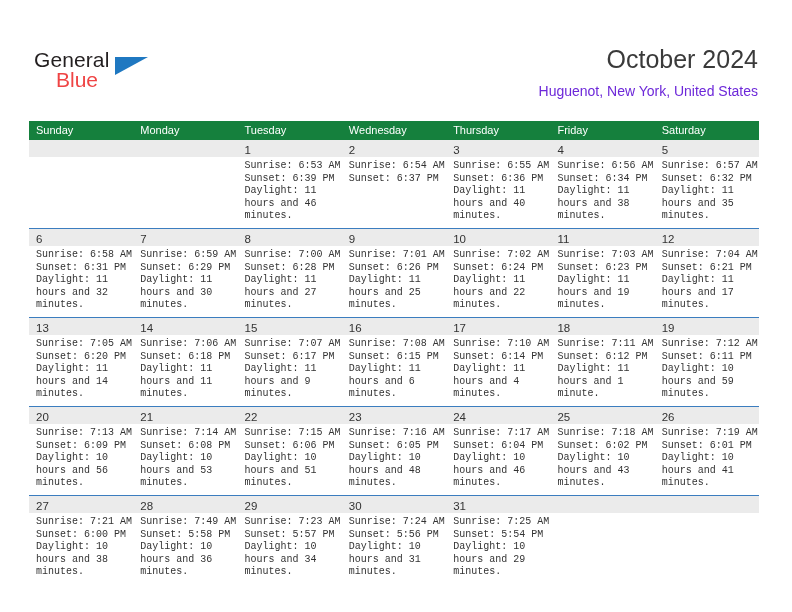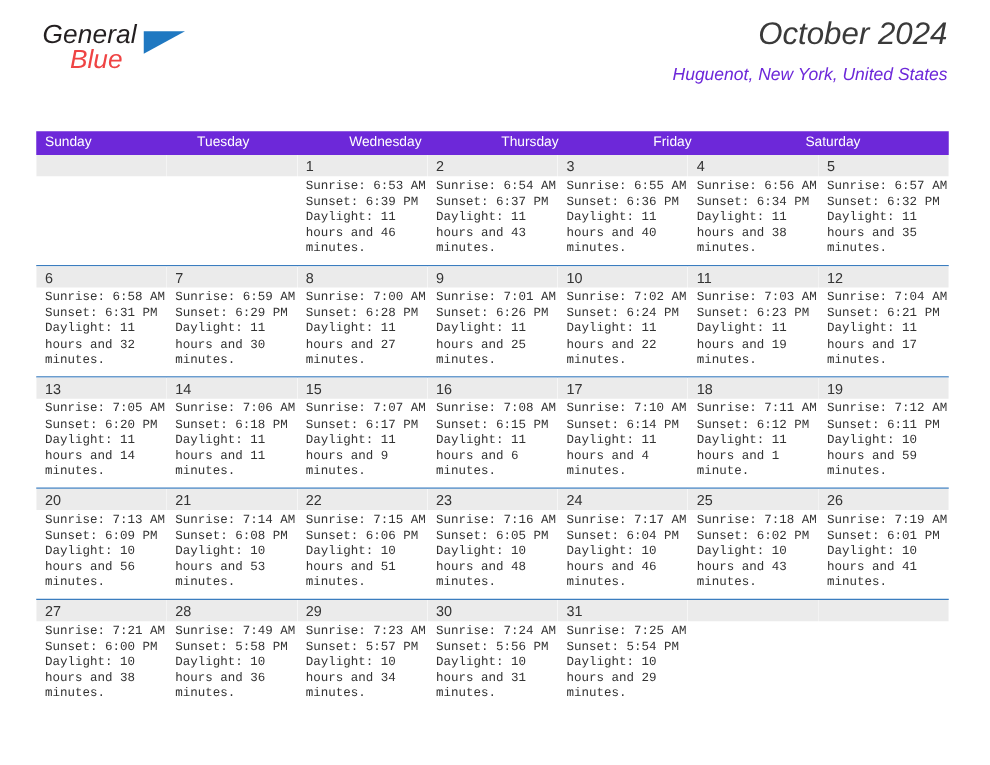--- a/index.html
+++ b/index.html
@@ -18,24 +18,23 @@
     position: relative;
     width: 792px;
     height: 612px;
     box-sizing: border-box;
   }
 
   
   .header {
     position: absolute;
     left: 34px;
-    top: 12px;
+    top: 44px;
     right: 34px;
     height: 70px;
-    font-style: italic;
   }
   .logo {
     position: absolute;
     left: 0;
     top: 4px;
     width: 160px;
     height: 56px;
   }
   .logo-general {
     position: absolute;
@@ -87,22 +86,23 @@
 
   
   .calendar {
     position: absolute;
     left: 29px;
     top: 105px;
     width: 730px;
   }
   .weekdays {
     display: flex;
-    background: #6d28d9;
+    background: #15803d;
     height: 19px;
+    margin-top: 16px;
   }
   .weekday {
     flex: 1 1 0;
     color: #ffffff;
     font-size: 11px;
     line-height: 19px;
     padding-left: 7px;
     box-sizing: border-box;
     white-space: nowrap;
     overflow: hidden;
@@ -158,20 +158,21 @@
     <div class="title-block">
       <div class="cal-title">October 2024</div>
       <div class="cal-subtitle">Huguenot, New York, United States</div>
     </div>
 
   </div>
 
   <div class="calendar">
     <div class="weekdays">
         <div class="weekday">Sunday</div>
+        <div class="weekday">Monday</div>
         <div class="weekday">Tuesday</div>
         <div class="weekday">Wednesday</div>
         <div class="weekday">Thursday</div>
         <div class="weekday">Friday</div>
         <div class="weekday">Saturday</div>
       </div>
     <div>
         <div class="week first">
           <div class="day">
             <div class="day-num-strip"><span class="day-num"></span></div>
@@ -185,21 +186,20 @@
               <div class="day-line">Sunrise: 6:53 AM</div>
               <div class="day-line">Sunset: 6:39 PM</div>
               <div class="day-line wrap">Daylight: 11 hours and 46 minutes.</div>
             </div>
           </div>
           <div class="day">
             <div class="day-num-strip"><span class="day-num">2</span></div>
             <div class="day-body">
               <div class="day-line">Sunrise: 6:54 AM</div>
               <div class="day-line">Sunset: 6:37 PM</div>
-              <div class="day-line wrap">Daylight: 11 hours and 43 minutes.</div>
             </div>
           </div>
           <div class="day">
             <div class="day-num-strip"><span class="day-num">3</span></div>
             <div class="day-body">
               <div class="day-line">Sunrise: 6:55 AM</div>
               <div class="day-line">Sunset: 6:36 PM</div>
               <div class="day-line wrap">Daylight: 11 hours and 40 minutes.</div>
             </div>
           </div>

